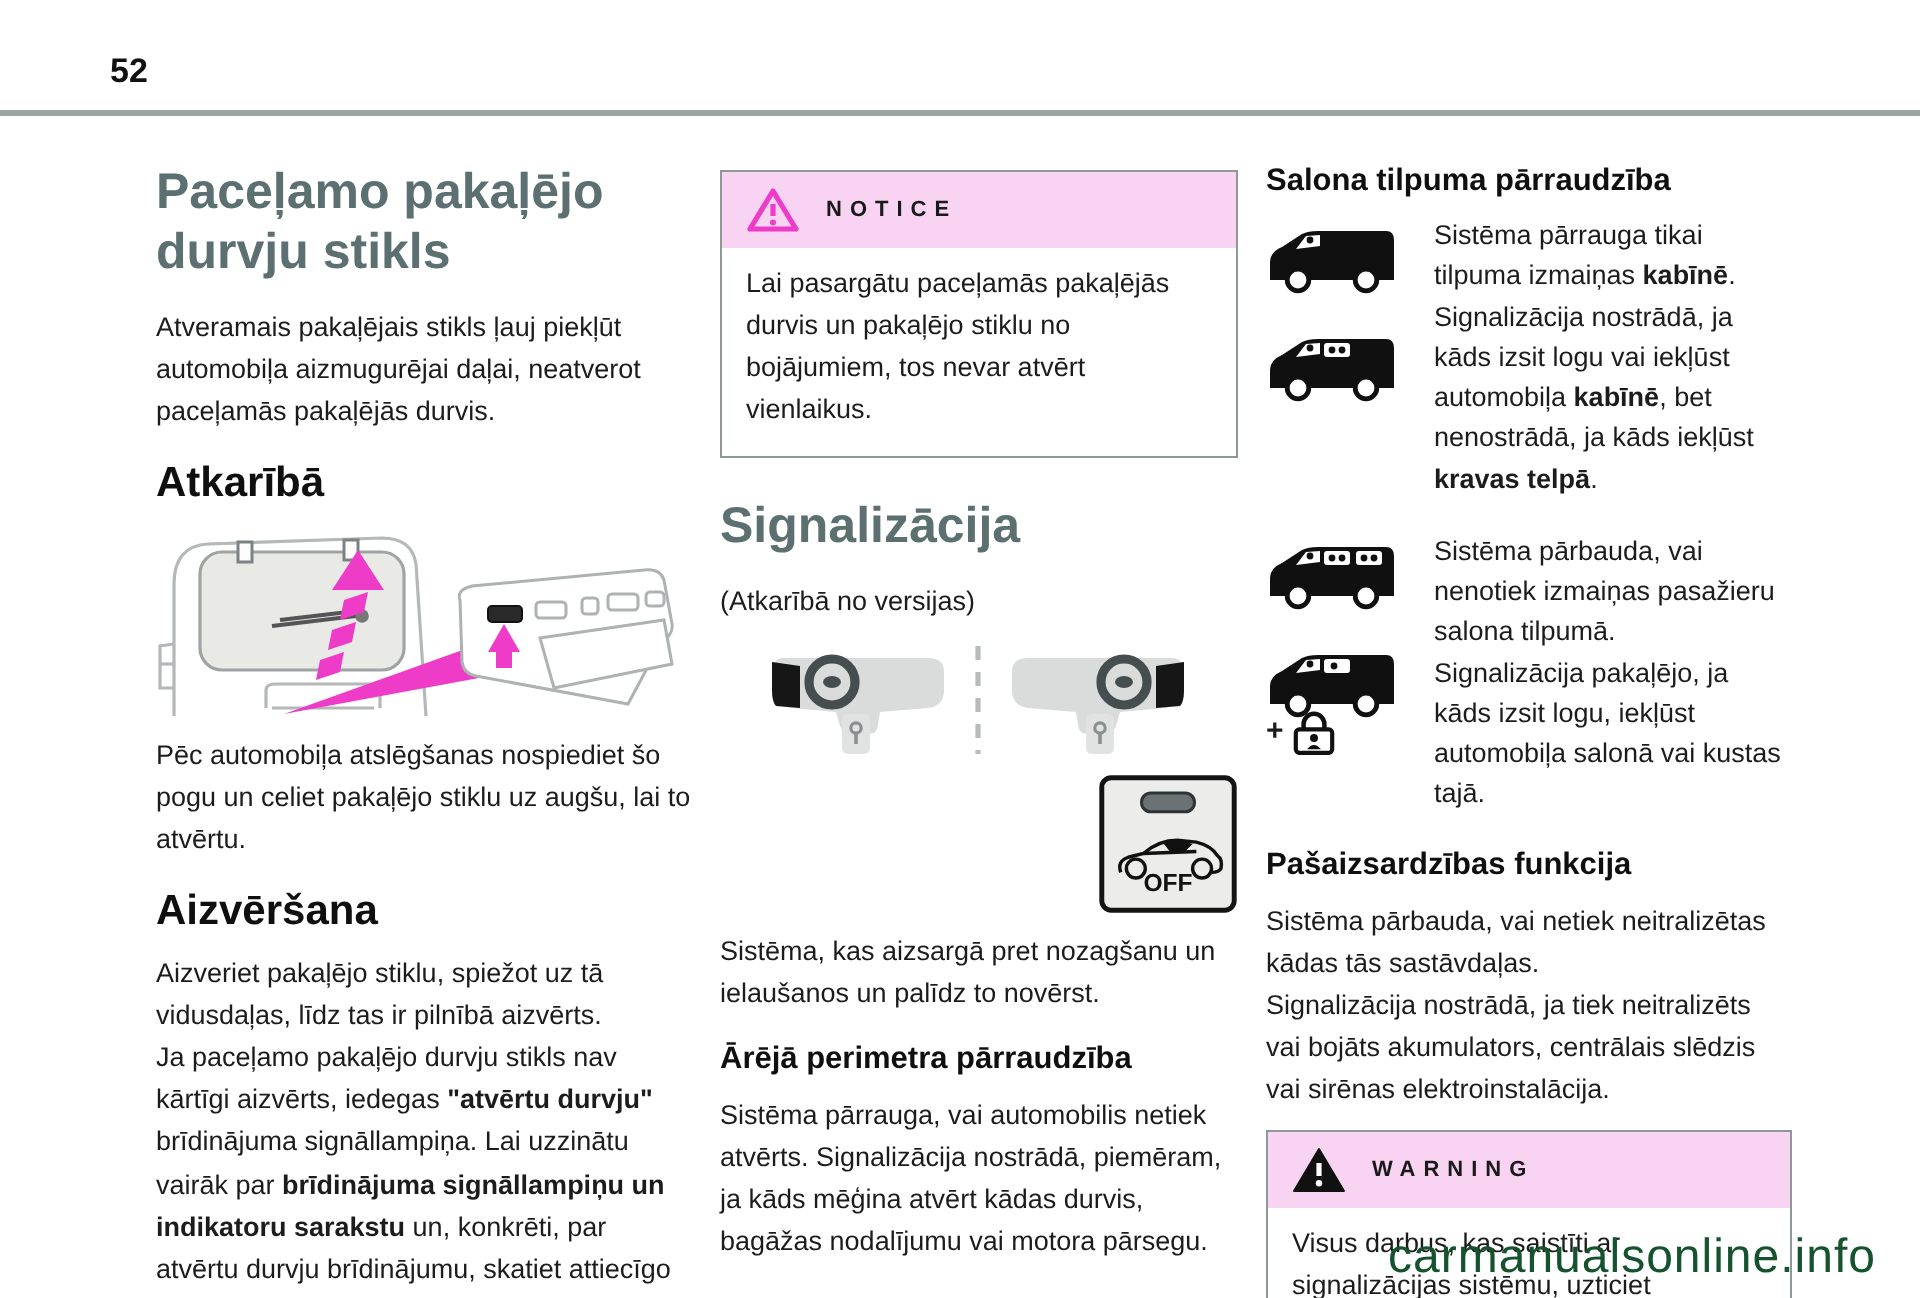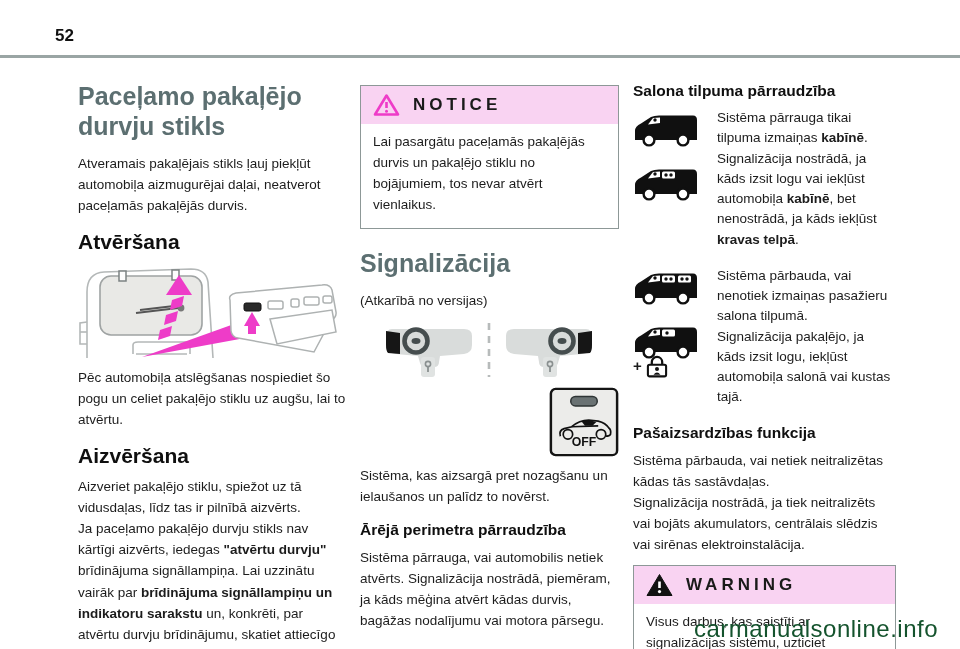--- a/index.html
+++ b/index.html
@@ -26,21 +26,21 @@
   h1.section-title{font-size:25px;font-weight:700;color:var(--teal);margin:0 0 12px;line-height:1.18;}
   h2.sub-heading{font-size:21px;font-weight:bold;color:#0f0f0f;margin:14px 0 8px;}
   h3.minor-heading{font-size:15.5px;font-weight:bold;color:#0f0f0f;margin:14px 0 8px;}
   p.body-text{font-size:13.5px;line-height:1.56;margin:0 0 10px;}
 
   .figure{display:block;margin:6px 0 8px;}
   .figure-center{display:flex;justify-content:flex-end;margin:4px 0 8px;}
 
   .alert-box{border:1.5px solid #8d9897;background:#fff;}
   .alert-head{background:var(--pink);display:flex;align-items:center;gap:13px;padding:7px 12px;}
-  .alert-label{font-weight:bold;font-size:17px;letter-spacing:4px;color:#1a1a1a;}
+  .alert-label{font-weight:bold;font-size:11px;letter-spacing:4px;color:#1a1a1a;}
   .alert-body{padding:8px 12px 12px;font-size:13.5px;line-height:1.55;}
   #notice-box{margin:3px 0 20px;}
   #warning-box{margin:10px 0 0;}
 
   .icon-text-row{display:flex;gap:10px;margin:0 0 16px;}
   .icon-stack{width:74px;flex-shrink:0;display:flex;flex-direction:column;gap:18px;align-items:flex-start;padding-top:3px;}
   .row-text{font-size:13.5px;line-height:1.5;}
   .plus-lock{display:flex;align-items:center;gap:2px;margin-top:-6px;}
   .plus-sign{font-weight:bold;font-size:15px;}
 
@@ -49,21 +49,21 @@
 </head>
 <body>
 
 <div class="page-number">52</div>
 <div class="top-rule"></div>
 
 <div class="col" id="col1">
   <h1 class="section-title">Paceļamo pakaļējo durvju stikls</h1>
   <p class="body-text">Atveramais pakaļējais stikls ļauj piekļūt automobiļa aizmugurējai daļai, neatverot paceļamās pakaļējās durvis.</p>
 
-  <h2 class="sub-heading">Atvēršana</h2>
+  <h2 class="sub-heading">Atkarībā</h2>
 
   <svg class="figure" width="268" height="97" viewBox="0 0 268 97">
 
     <g stroke="#b4b8b8" stroke-width="1.6" fill="none">
       <path d="M9,96 L9,30 Q9,11 26,10 L113,7 Q128,7 130,20 L135,96"></path>
       <path d="M9,60 L2,61 L2,82 L9,82"></path>
       <path d="M2,70 L9,70"></path>
       <path d="M55,92 L55,83 Q55,80 60,80 L108,80 Q112,80 112,83 L112,92"></path>
       <path d="M58,92 L109,92"></path>
       <path d="M118,80 L142,76"></path>

